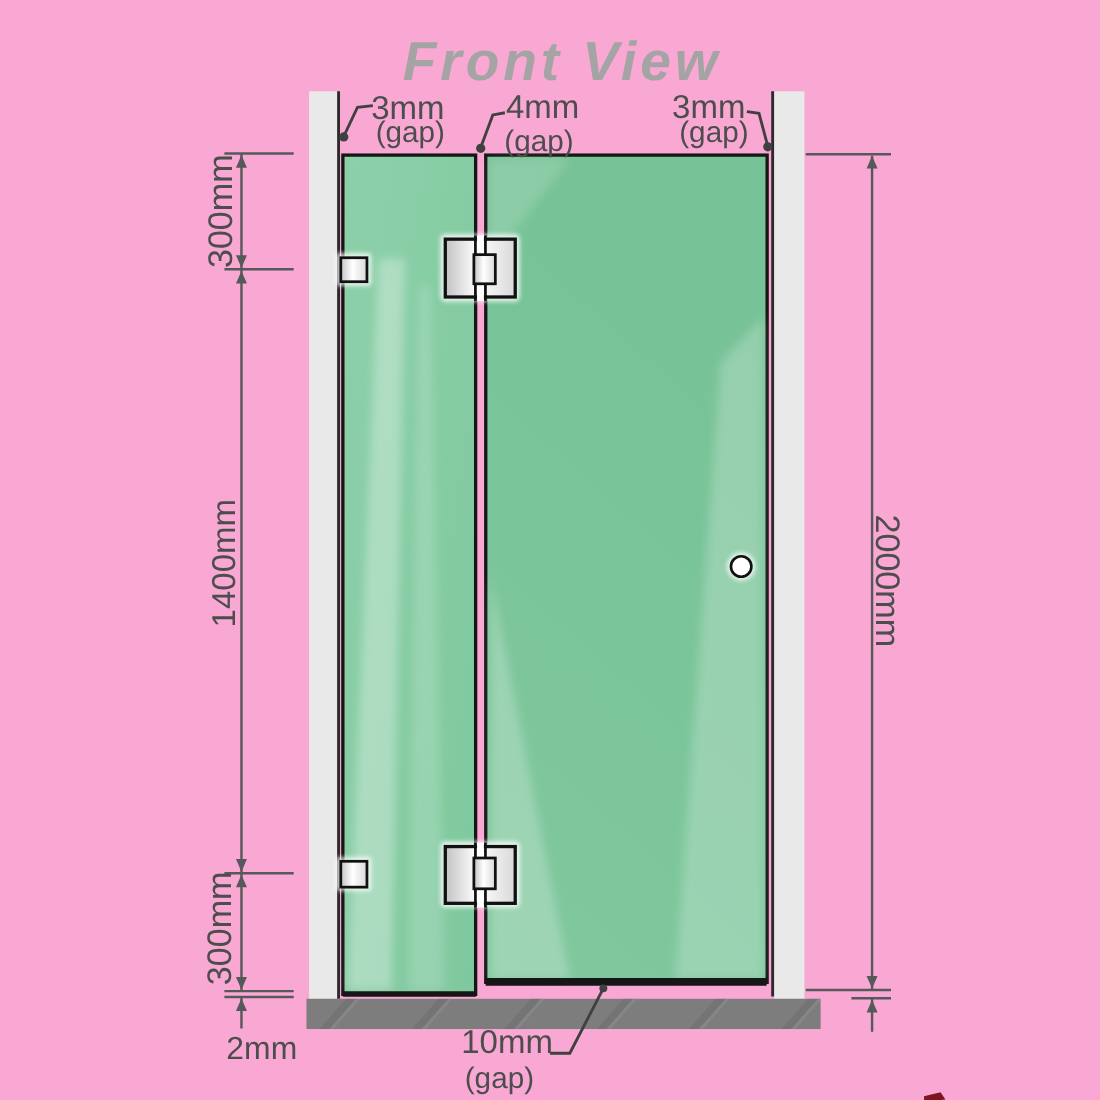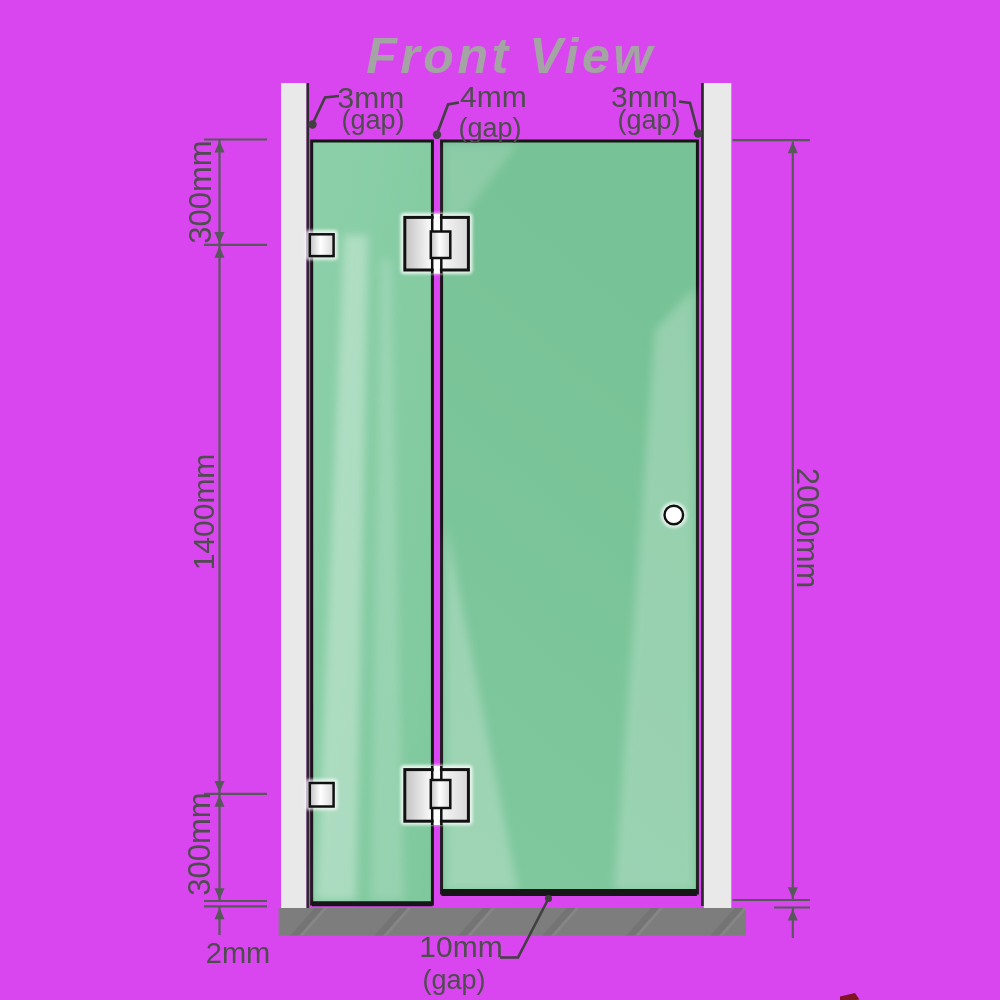--- a/index.html
+++ b/index.html
@@ -1,16 +1,16 @@
 <!DOCTYPE html>
 <html><head>
 <meta charset="utf-8">
 <style>
   html,body{margin:0;padding:0;background:#fff;}
-  .wrap{width:1000px;height:1000px;position:relative;background:#d946ef;overflow:hidden;}
+  .wrap{width:1000px;height:1000px;position:relative;background:#f9a8d4;overflow:hidden;}
   svg{display:block;}
   text{font-family:"Liberation Sans", sans-serif;}
 </style>
 </head>
 <body>
 <div class="wrap">
 <svg width="1000" height="1000" viewBox="0 0 1000 1000">
 <defs>
   <linearGradient id="metalH" x1="0" y1="0" x2="1" y2="0">
     <stop offset="0" stop-color="#c2c2c2"></stop>

